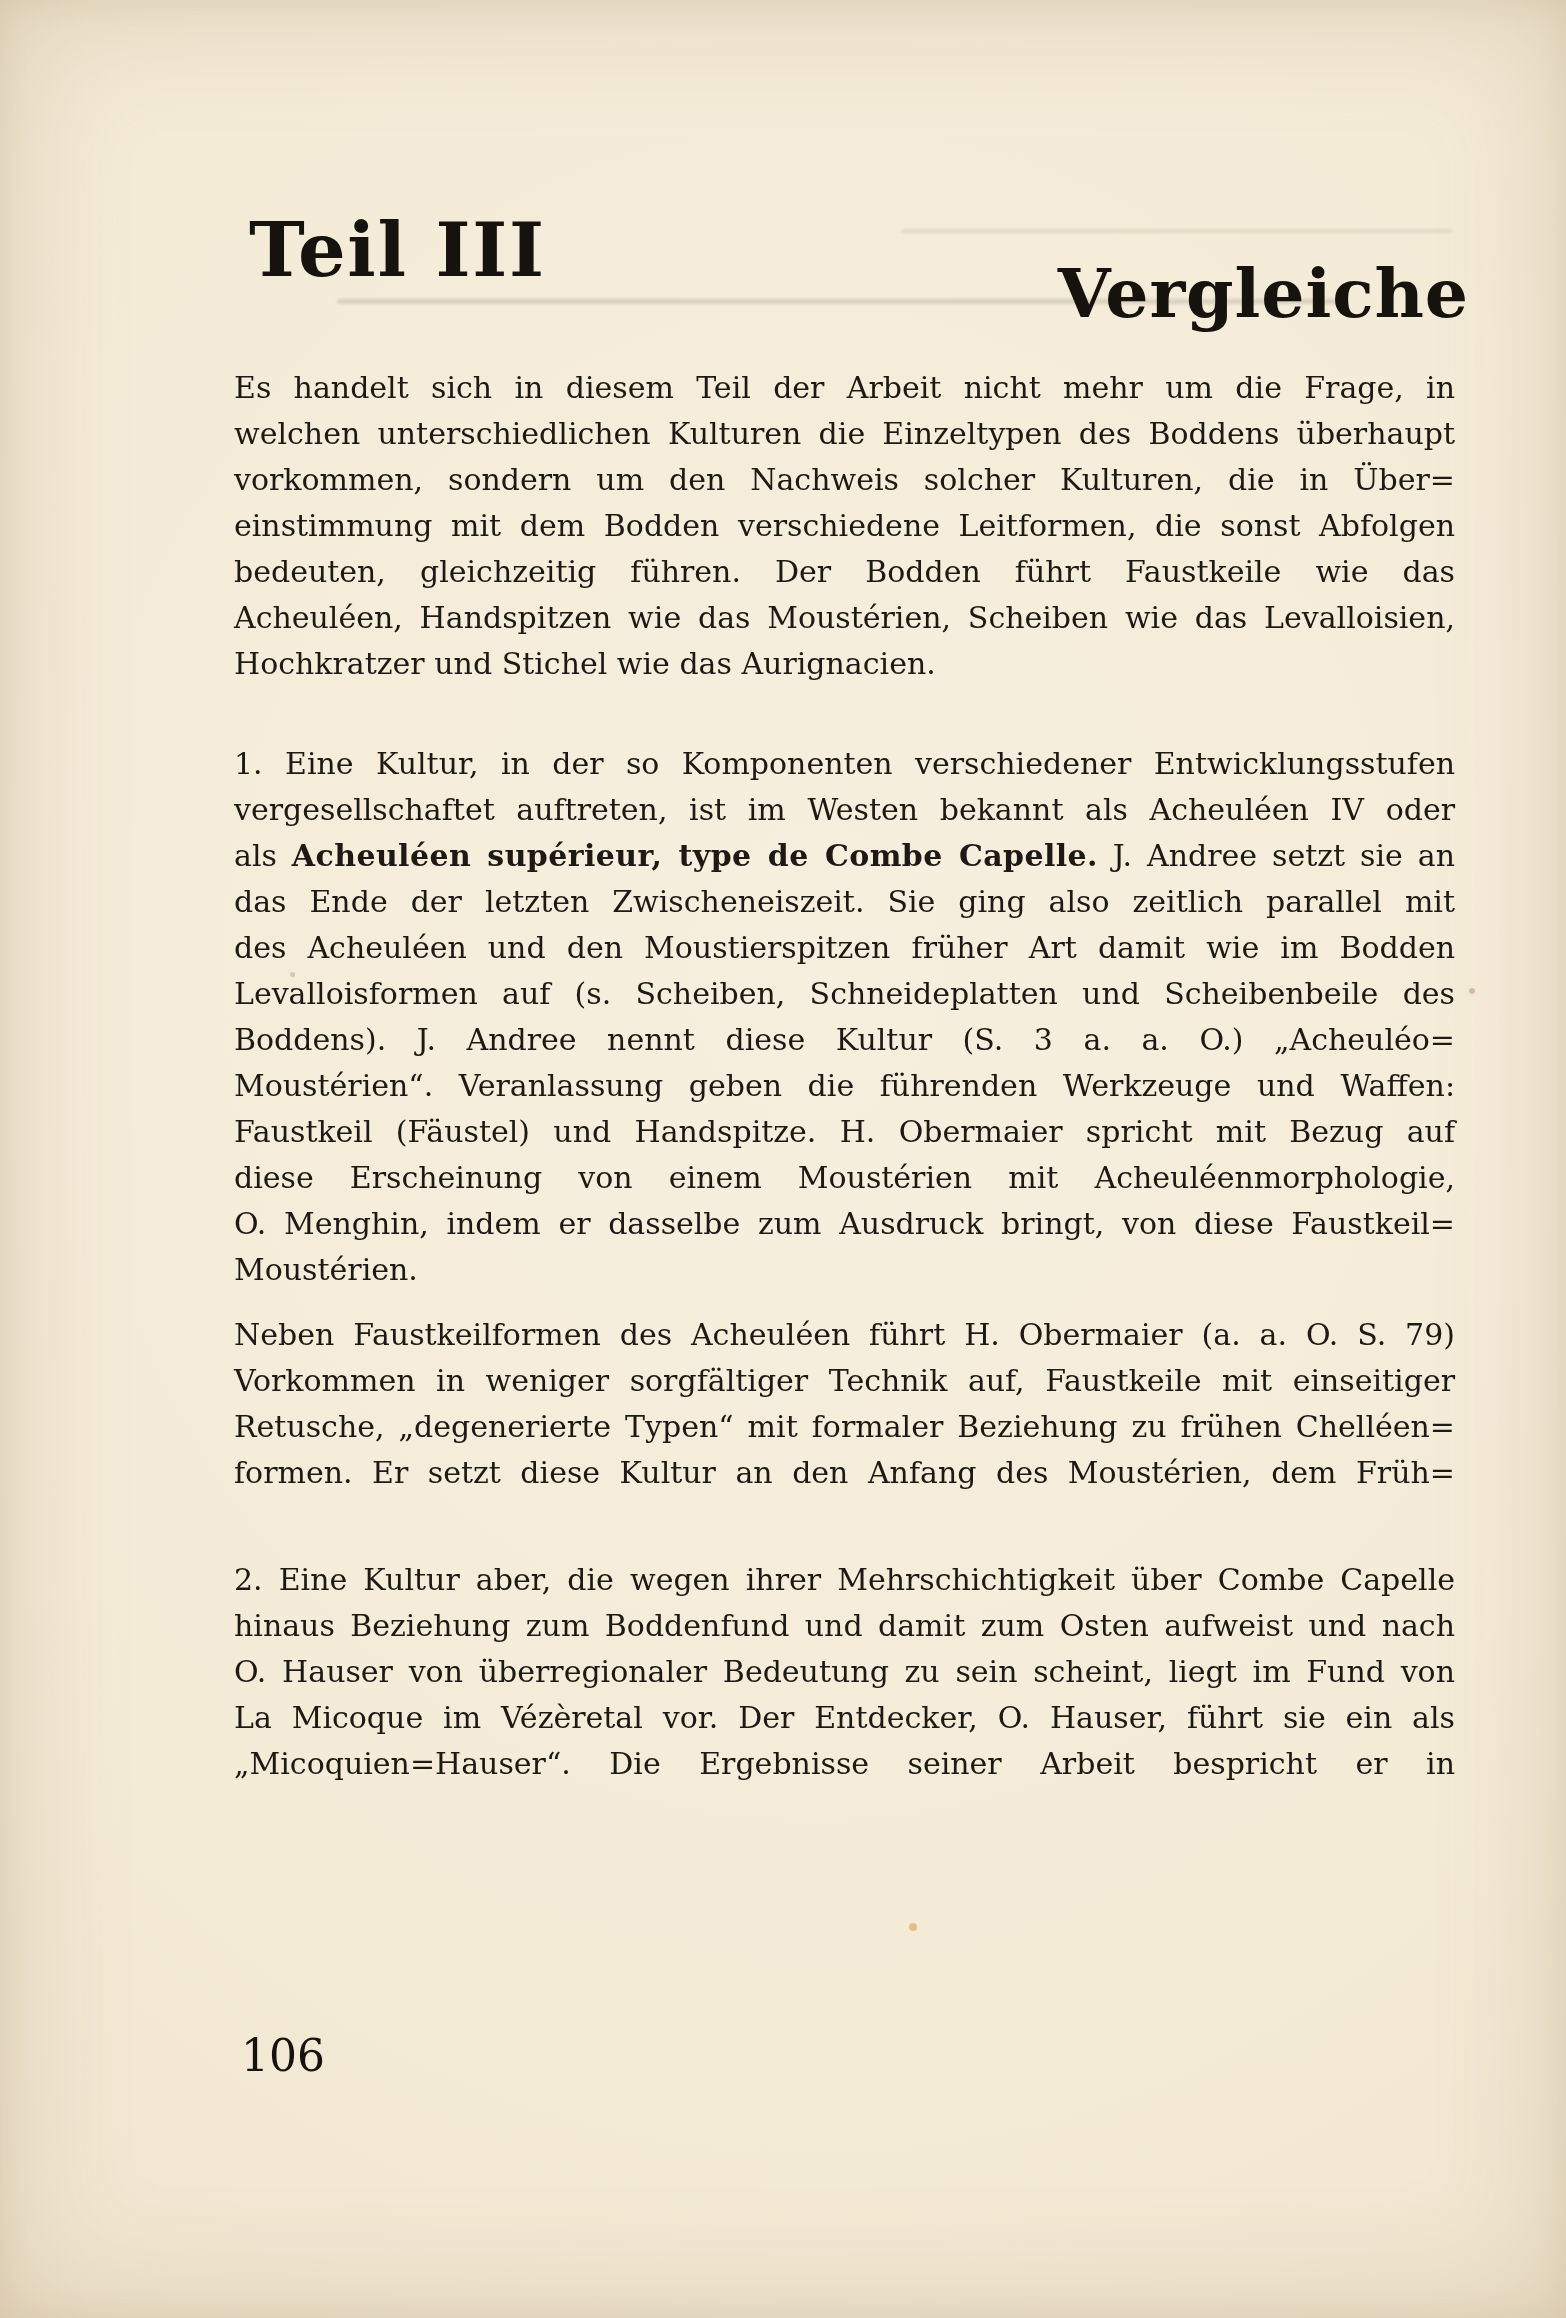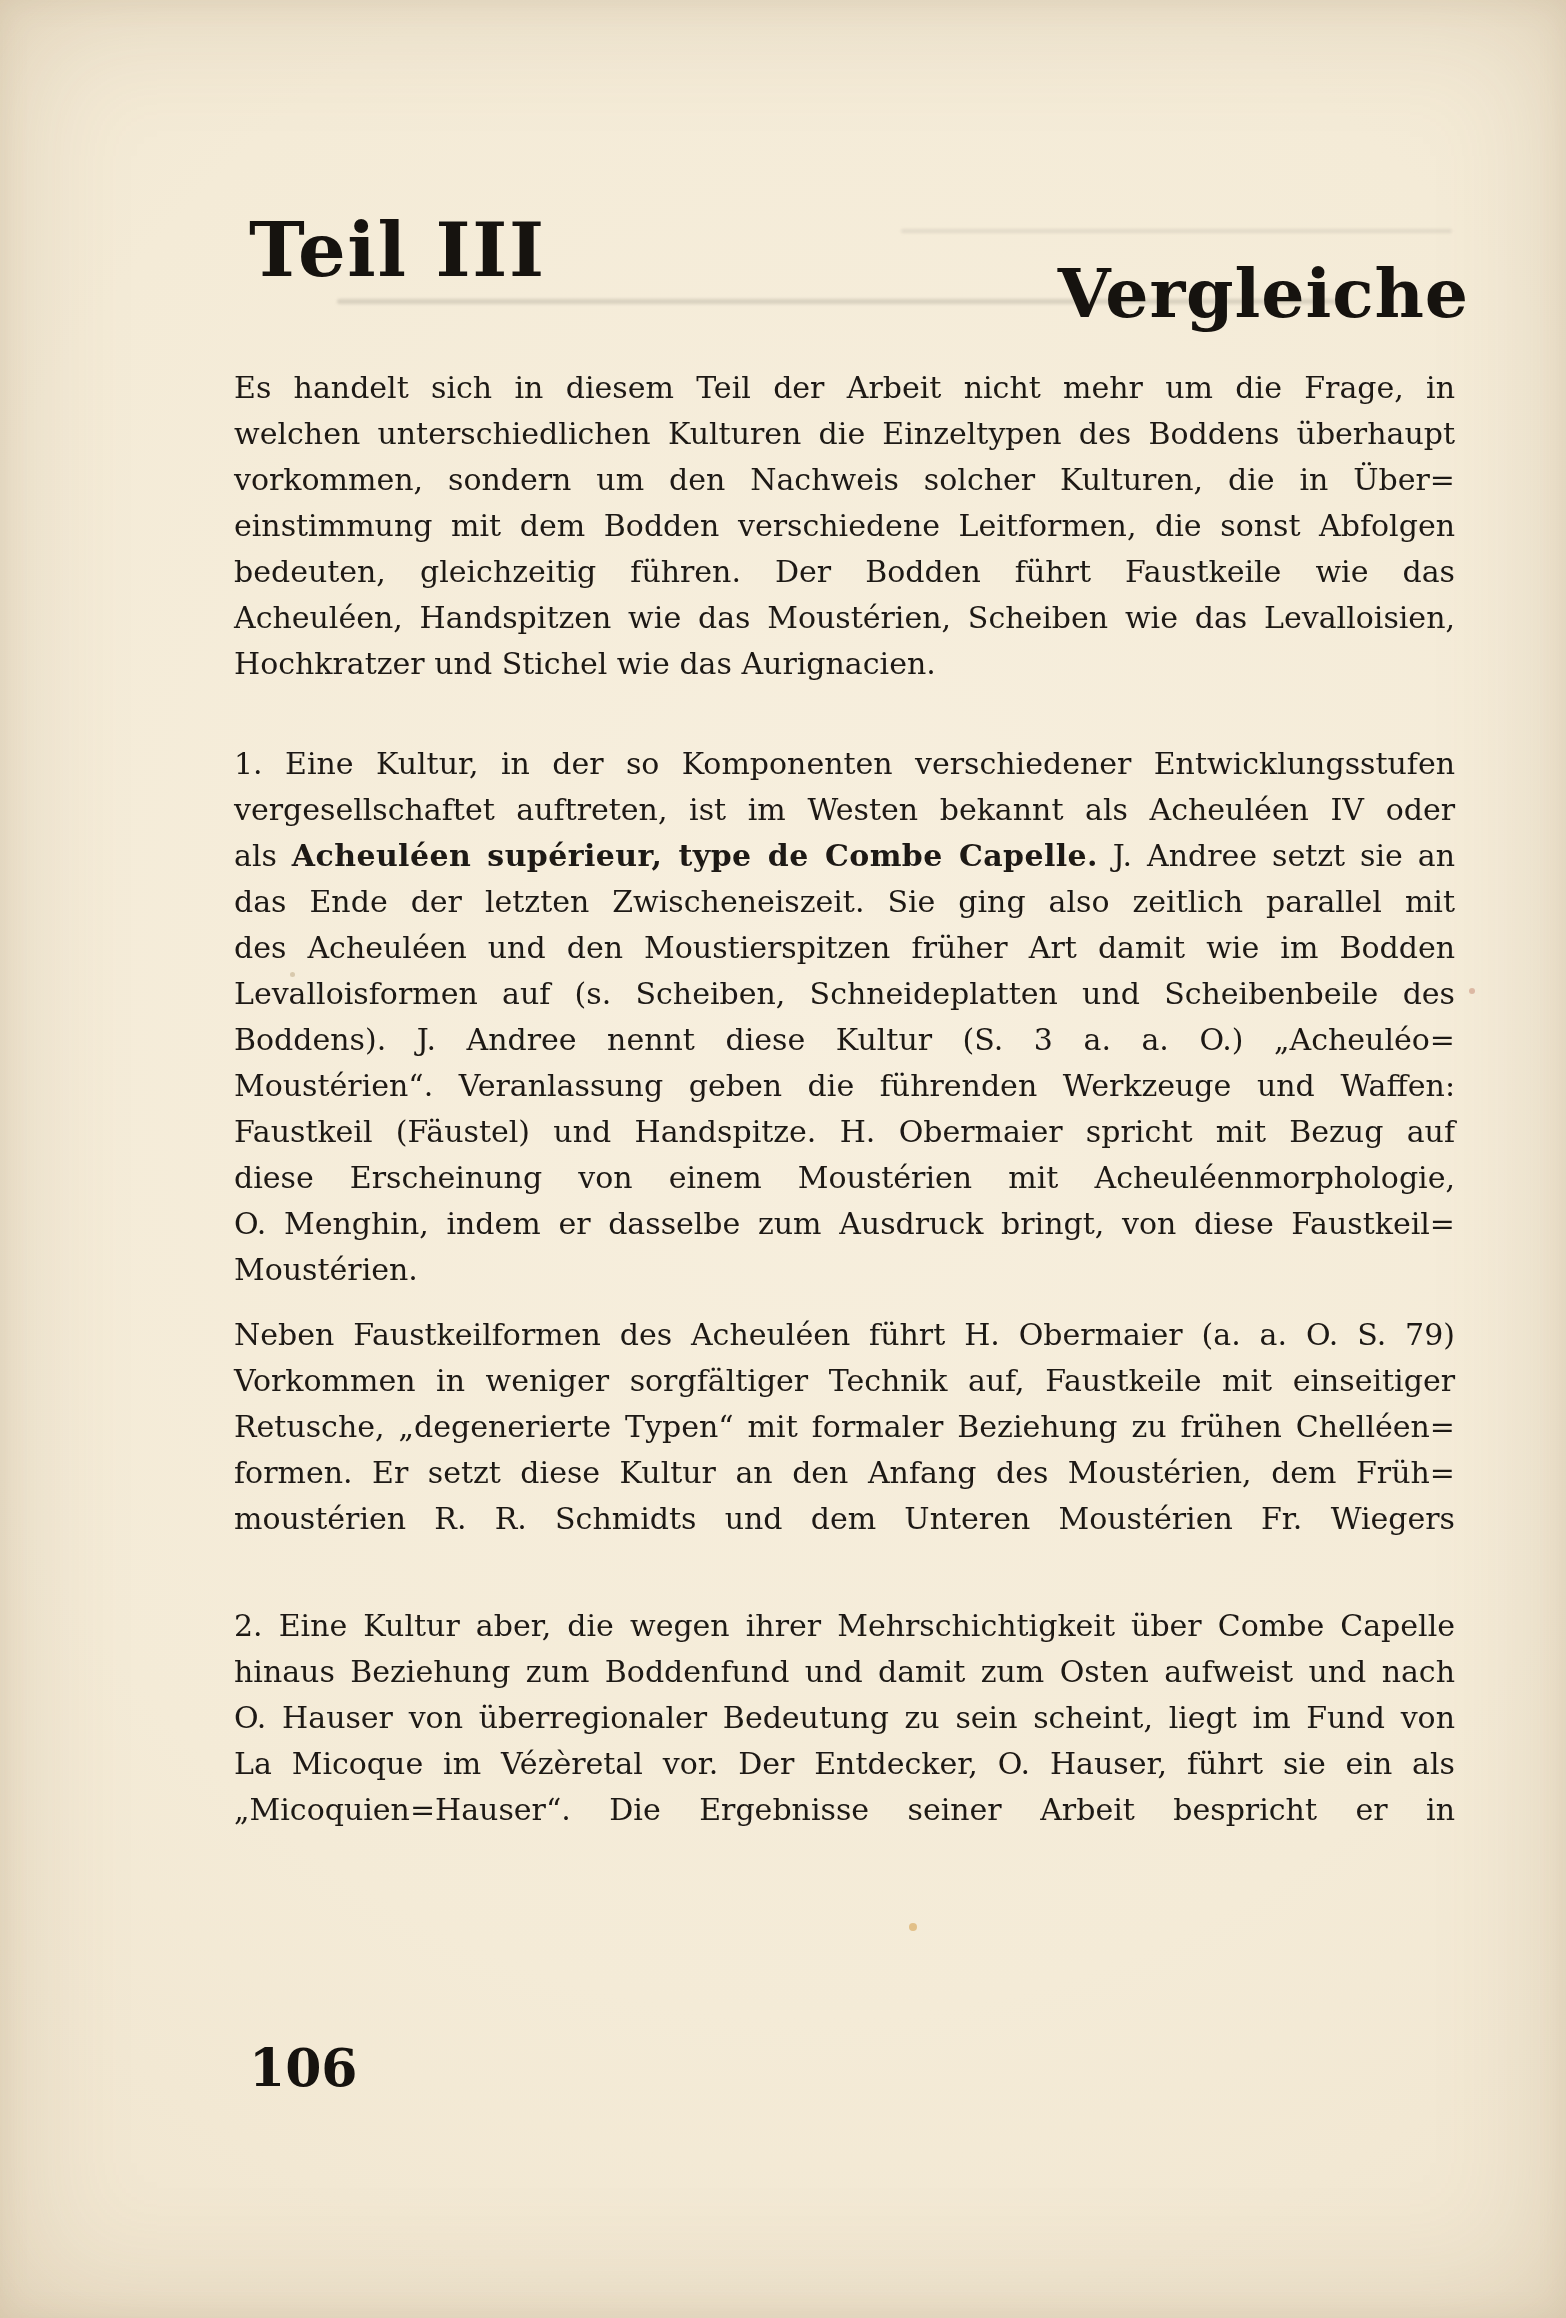--- a/index.html
+++ b/index.html
@@ -51,23 +51,23 @@
   .paragraph-obermaier-note { margin-top: 19px; }
   .paragraph-point-2 { margin-top: 61px; }
   .line {
     height: 46px; line-height: 46px;
     text-align: justify; text-align-last: justify;
     white-space: normal;
   }
   .line-end { text-align-last: left; }
   .antiqua-bold { font-weight: bold; letter-spacing: 0.4px; }
   .page-number {
-    position: absolute; left: 241px; top: 2034px; margin: 8px;
+    position: absolute; left: 241px; top: 2034px; margin: 0;
     font-family: "DejaVu Serif", "Liberation Serif", serif;
-    font-weight: bold; font-size: 52px; line-height: 1; color: #16130f;
+    font-weight: normal; font-size: 44px; line-height: 1; color: #16130f;
   }
 </style>
 </head>
 <body>
 
 <div class="page">
   <div class="vignette"></div>
   <div class="streak streak-1"></div>
   <div class="streak streak-2"></div>
   <div class="speck speck-1"></div>
@@ -100,21 +100,20 @@
         <div class="line"><span class="fraktur-text">Faustkeil (Fäustel) und Handspitze.  H. Obermaier spricht mit Bezug auf</span></div>
         <div class="line"><span class="fraktur-text">diese Erscheinung von einem Moustérien mit Acheuléenmorphologie,</span></div>
         <div class="line"><span class="fraktur-text">O. Menghin, indem er dasselbe zum Ausdruck bringt, von diese Faustkeil=</span></div>
         <div class="line line-end"><span class="fraktur-text">Moustérien.</span></div>
       </div>
       <div class="paragraph paragraph-obermaier-note">
         <div class="line"><span class="fraktur-text">Neben Faustkeilformen des Acheuléen führt H. Obermaier (a. a. O. S. 79)</span></div>
         <div class="line"><span class="fraktur-text">Vorkommen in weniger sorgfältiger Technik auf, Faustkeile mit einseitiger</span></div>
         <div class="line"><span class="fraktur-text">Retusche, „degenerierte Typen“ mit formaler Beziehung zu frühen Chelléen=</span></div>
         <div class="line"><span class="fraktur-text">formen.  Er setzt diese Kultur an den Anfang des Moustérien, dem Früh=</span></div>
-        <div class="line"><span class="fraktur-text">moustérien R. R. Schmidts und dem Unteren Moustérien Fr. Wiegers</span></div>
       </div>
       <div class="paragraph paragraph-point-2">
         <div class="line"><span class="fraktur-text">2. Eine Kultur aber, die wegen ihrer Mehrschichtigkeit über Combe Capelle</span></div>
         <div class="line"><span class="fraktur-text">hinaus Beziehung zum Boddenfund und damit zum Osten aufweist und nach</span></div>
         <div class="line"><span class="fraktur-text">O. Hauser von überregionaler Bedeutung zu sein scheint, liegt im Fund von</span></div>
         <div class="line"><span class="fraktur-text">La Micoque im Vézèretal vor.  Der Entdecker, O. Hauser, führt sie ein als</span></div>
         <div class="line"><span class="fraktur-text">„Micoquien=Hauser“.  Die Ergebnisse seiner Arbeit bespricht er in</span></div>
       </div>
     </div>
 

